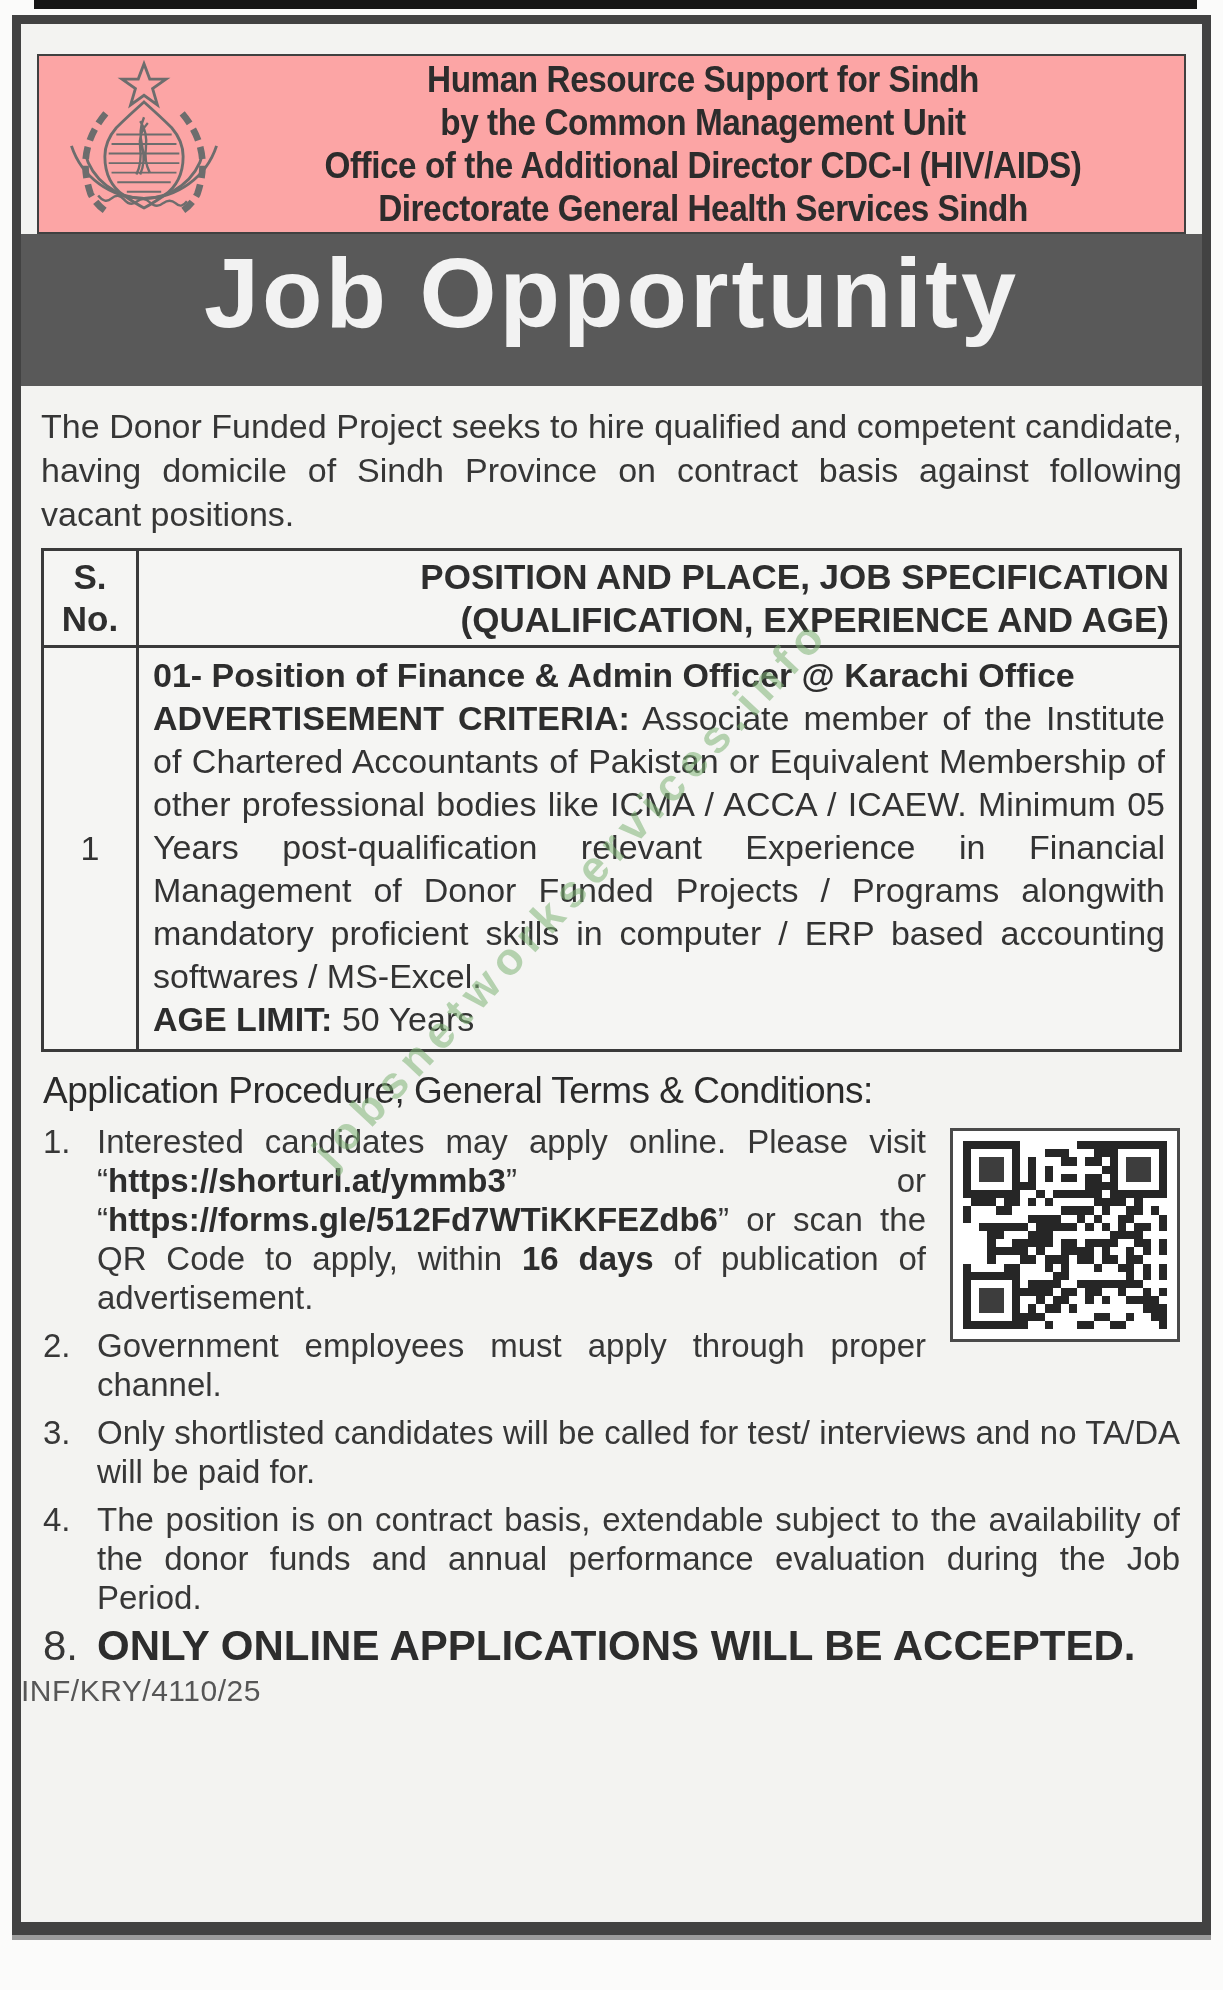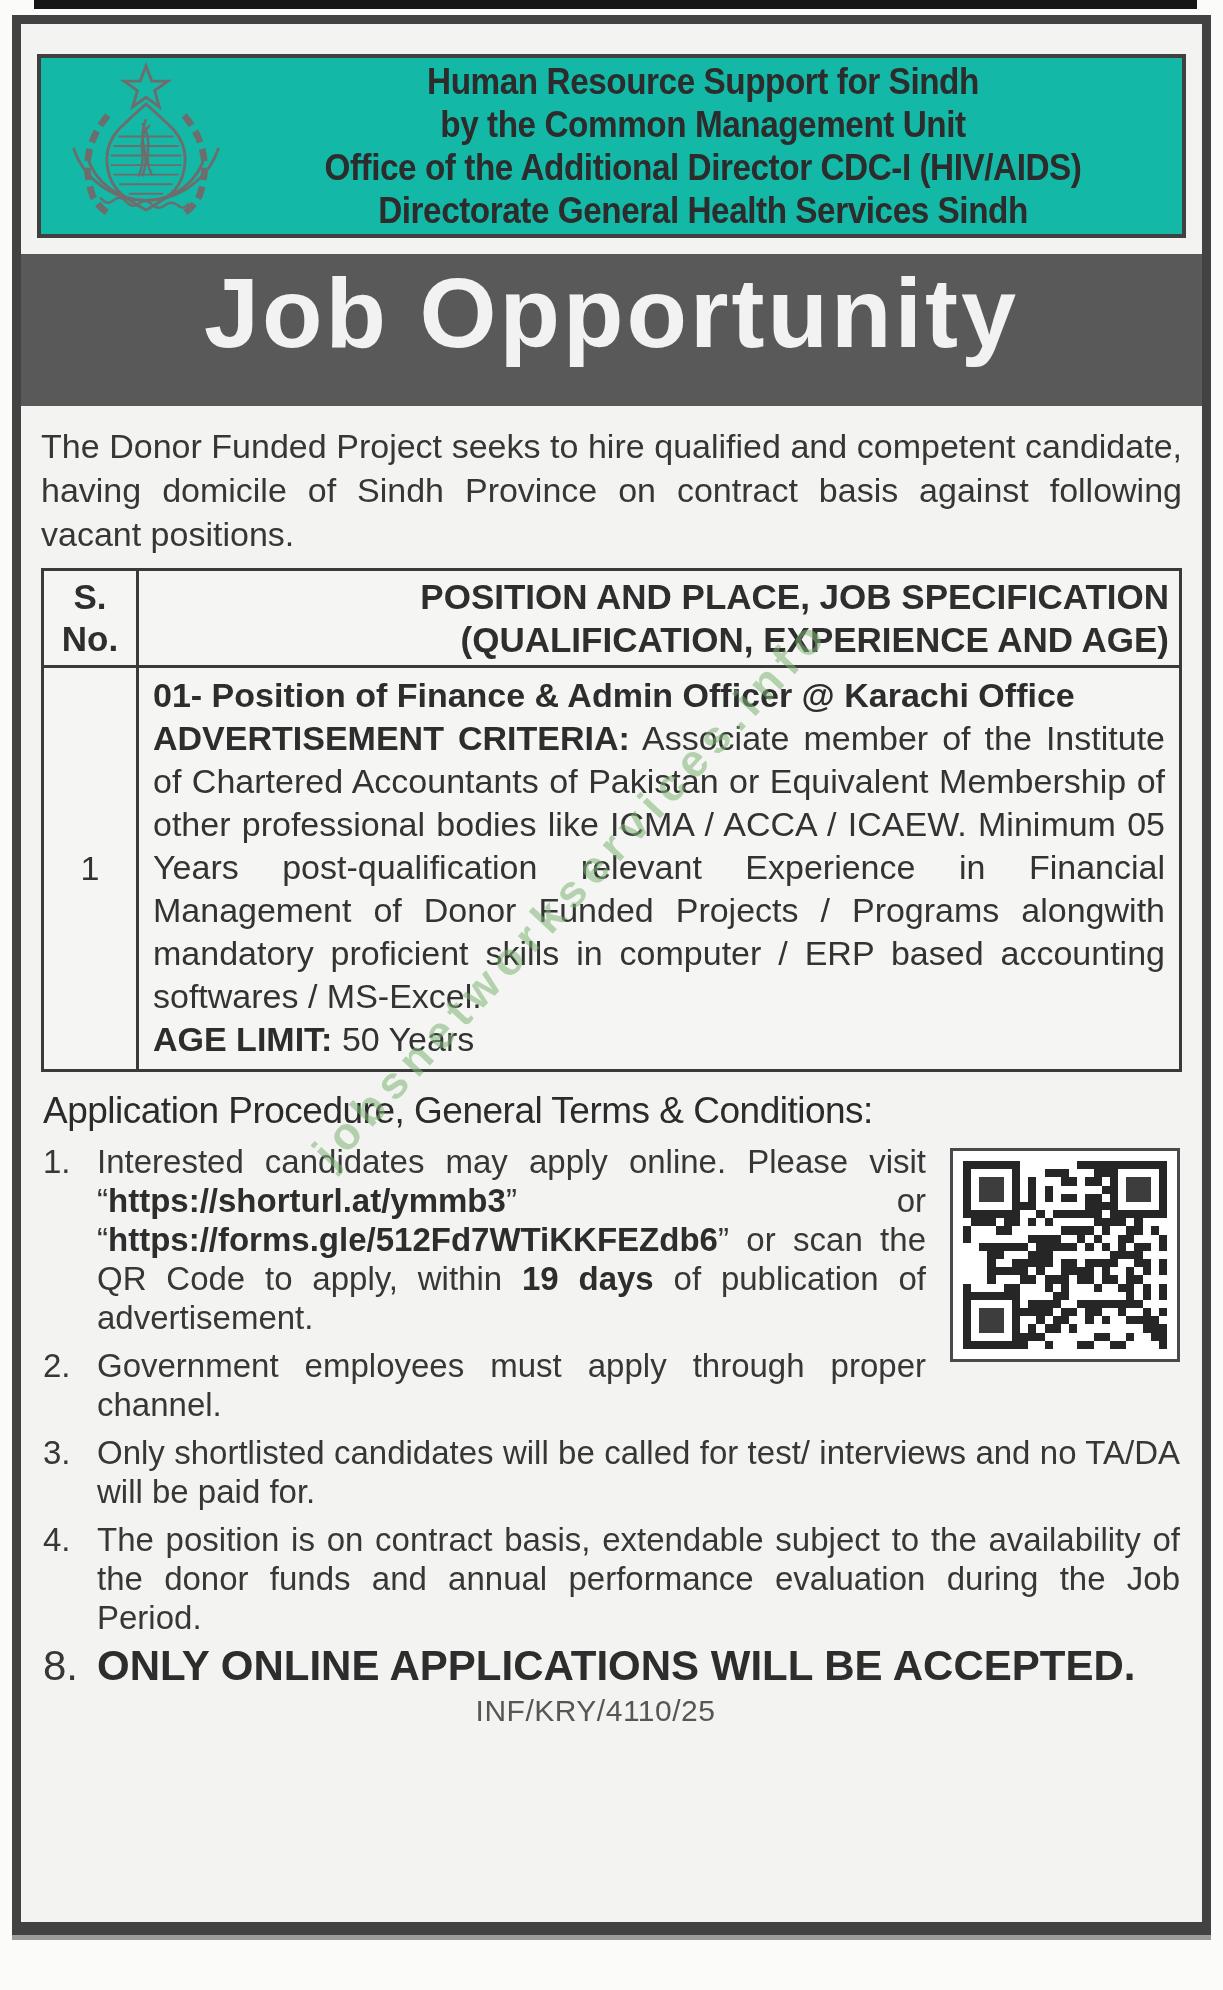--- a/index.html
+++ b/index.html
@@ -11,22 +11,22 @@
   }
   .top-strip{position:absolute;top:0;left:34px;right:26px;height:9px;background:#161616;}
   .ad{
     position:absolute;top:15px;left:12px;width:1181px;height:1898px;
     border:9px solid #424242;border-bottom-width:13px;
     background:#f3f3f1;
     box-shadow:0 5px 0 #9b9b9b;
   }
   
   .header-box{
-    margin:30px 16px 16px 16px;height:176px;
-    border:4px solid #404040;background:#14b8a6;
+    margin:30px 16px 0 16px;height:176px;
+    border:2px solid #404040;background:#fca5a5;
     display:flex;align-items:center;position:relative;z-index:1;
   }
   .emblem-wrap{width:210px;flex:none;display:flex;justify-content:center;align-items:center;}
   .org-lines{
     flex:1;text-align:center;font-weight:bold;color:#2c2c2c;
     font-size:37px;line-height:43px;
     transform:scaleX(0.9);transform-origin:50% 50%;
     letter-spacing:-0.5px;white-space:nowrap;padding-right:30px;
   }
   
@@ -65,21 +65,21 @@
   }
   .term{
     display:block;padding-left:54px;text-indent:-54px;
     font-size:33px;line-height:39px;text-align:justify;
     margin-bottom:9px;
   }
   .term .num{display:inline-block;width:54px;text-indent:0;}
   .term-8{font-size:42px;}
   
   .footer-ref{
-    text-align:center;margin:6px 32px 0 0;
+    text-align:left;margin:6px 32px 0 0;
     font-size:30px;color:#565656;letter-spacing:0.5px;
   }
   
   .watermark{
     position:absolute;left:140px;top:842px;width:820px;
     text-align:center;transform:rotate(-47deg);
     font-size:45px;font-weight:bold;letter-spacing:8px;
     color:rgba(126,178,116,0.55);
     z-index:6;pointer-events:none;white-space:nowrap;
   }
@@ -367,21 +367,21 @@
           <rect x="18" y="0" width="7" height="7" fill="#262626"></rect>
           <rect x="19" y="1" width="5" height="5" fill="#ffffff"></rect>
           <rect x="20" y="2" width="3" height="3" fill="#3d3d3d"></rect>
           <rect x="0" y="16" width="7" height="7" fill="#262626"></rect>
           <rect x="1" y="17" width="5" height="5" fill="#ffffff"></rect>
           <rect x="2" y="18" width="3" height="3" fill="#3d3d3d"></rect>
         </svg>
     </div>
 
     <div class="term">
-      <span class="num">1.</span><span><span>Interested candidates may apply online. Please visit “</span><b>https://shorturl.at/ymmb3</b><span>” or “</span><b>https://forms.gle/512Fd7WTiKKFEZdb6</b><span>” or scan the QR Code to apply, within </span><b>19 days</b><span> of publication of advertisement.</span></span>
+      <span class="num">1.</span><span><span>Interested candidates may apply online. Please visit “</span><b>https://shorturl.at/ymmb3</b><span>” or “</span><b>https://forms.gle/512Fd7WTiKKFEZdb6</b><span>” or scan the QR Code to apply, within </span><b>16 days</b><span> of publication of advertisement.</span></span>
     </div>
     <div class="term">
       <span class="num">2.</span><span><span>Government employees must apply through proper channel.</span></span>
     </div>
     <div class="term">
       <span class="num">3.</span><span><span>Only shortlisted candidates will be called for test/ interviews and no TA/DA will be paid for.</span></span>
     </div>
     <div class="term">
       <span class="num">4.</span><span><span>The position is on contract basis, extendable subject to the availability of the donor funds and annual performance evaluation during the Job Period.</span></span>
     </div>

